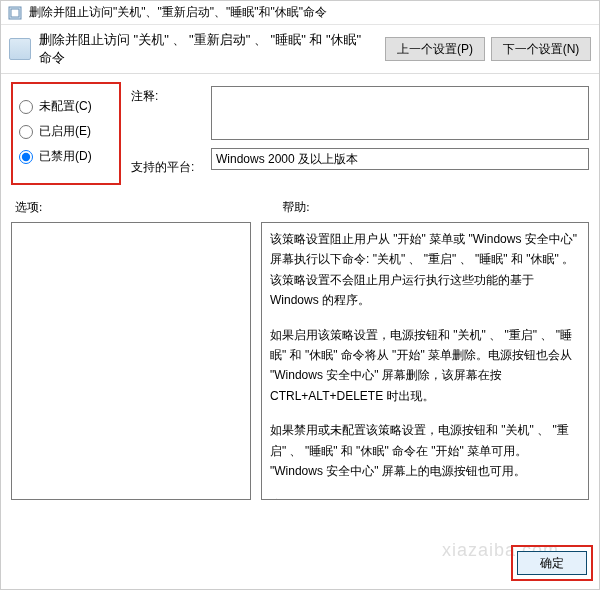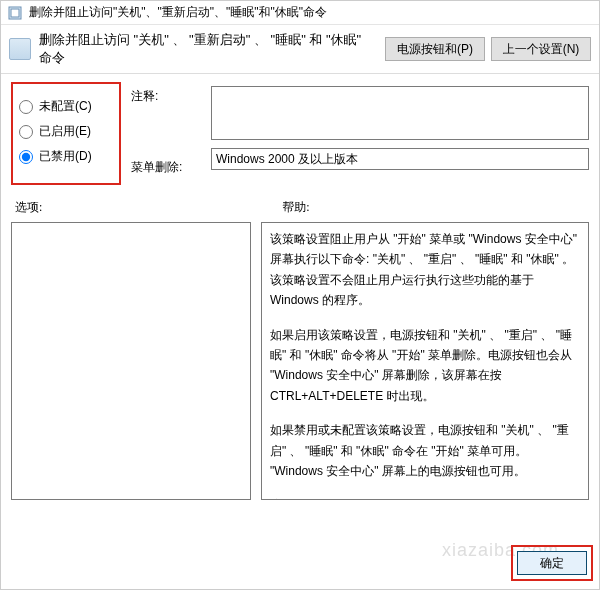--- a/index.html
+++ b/index.html
@@ -189,22 +189,22 @@
         <rect x="3" y="3" width="8" height="8" fill="#fff" stroke="#6b8fb3"></rect>
       </svg>
     </span>
     <span>删除并阻止访问"关机"、"重新启动"、"睡眠"和"休眠"命令</span>
   </div>
 
   <div class="header">
     <div class="hicon"></div>
     <div class="htitle">删除并阻止访问 "关机" 、 "重新启动" 、 "睡眠" 和 "休眠" 命令</div>
     <div class="navbtns">
-      <button class="winbtn">电源按钮和(P)</button>
-      <button class="winbtn">上一个设置(N)</button>
+      <button class="winbtn">上一个设置(P)</button>
+      <button class="winbtn">下一个设置(N)</button>
     </div>
   </div>
 
   <div class="config-area">
     <div class="radio-col">
       <label class="radio-row">
         <input type="radio" name="cfg" style="">
         <span>未配置(C)</span>
       </label>
       <label class="radio-row">
@@ -212,21 +212,21 @@
         <span>已启用(E)</span>
       </label>
       <label class="radio-row">
         <input type="radio" name="cfg" checked="" style="">
         <span>已禁用(D)</span>
       </label>
     </div>
 
     <div class="label-col">
       <div class="lbl">注释:</div>
-      <div class="lbl">菜单删除:</div>
+      <div class="lbl">支持的平台:</div>
     </div>
 
     <div class="fields-col">
       <textarea class="textbox" style=""></textarea>
       <div class="platformbox">
         <span>Windows 2000 及以上版本</span>
       </div>
     </div>
   </div>
 

